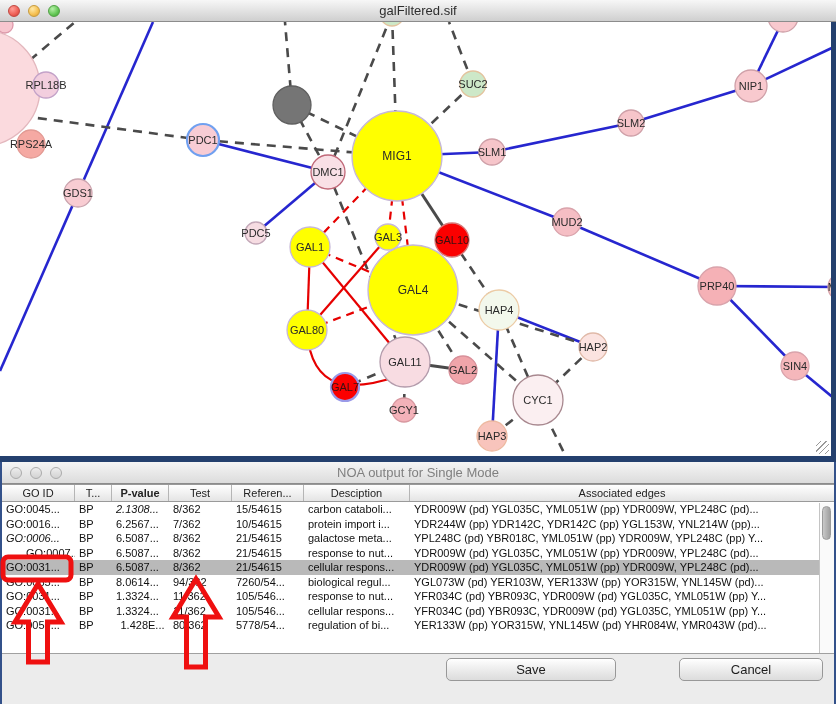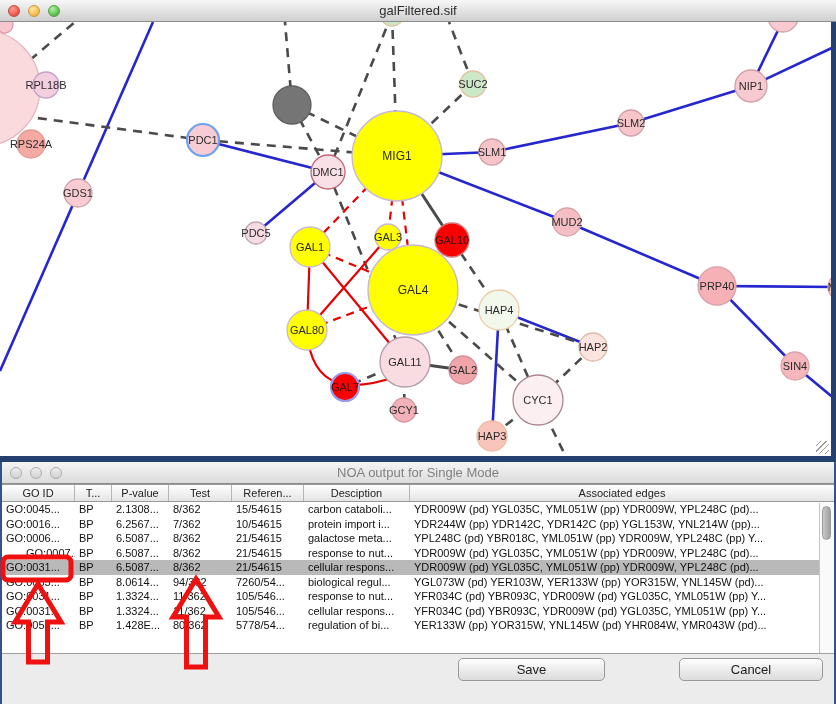--- a/index.html
+++ b/index.html
@@ -51,21 +51,21 @@
     white-space:nowrap;overflow:hidden;flex:none;}
   .tcell:last-child{flex:1;}
   .vscroll{position:absolute;top:18px;right:0;bottom:0;width:15px;background:#fafafa;
     border-left:1px solid #c4c4c4;box-sizing:border-box;}
   .vthumb{position:absolute;top:3px;left:2px;width:9px;height:34px;border-radius:5px;
     background:linear-gradient(90deg,#c9c9c9,#9f9f9f);border:1px solid #9a9a9a;box-sizing:border-box;}
   .btnbar button{position:absolute;height:23px;border-radius:5px;
     background:linear-gradient(#ffffff,#f0f0f0 40%,#dcdcdc);
     border:1px solid #989898;font-family:"Liberation Sans",sans-serif;font-size:13px;color:#1c1c1c;
     box-shadow:0 1px 1px rgba(255,255,255,.8) inset;}
-  .btn-save{left:456px;top:196px;width:147px;}
+  .btn-save{left:444px;top:196px;width:170px;}
   .btn-cancel{left:677px;top:196px;width:144px;}
 
   .overlay{position:absolute;top:0;left:0;pointer-events:none;}
 </style>
 </head>
 <body>
 
 <div class="screen">
 
   <section class="net-win">
@@ -203,47 +203,47 @@
         <i class="light gray"></i>
         <i class="light gray"></i>
       </span>
       <span class="title">NOA output for Single Mode</span>
     </div>
 
     <div class="tablewrap">
       <div class="thead" id="thead">
           <div class="hcell" style="width: 73px;">GO ID</div>
           <div class="hcell" style="width: 37px;">T...</div>
-          <div class="hcell" style="width: 57px;">P-value</div>
+          <div class="hcell" style="width: 57px; font-weight: bold;">P-value</div>
           <div class="hcell" style="width: 63px;">Test</div>
           <div class="hcell" style="width: 72px;">Referen...</div>
           <div class="hcell" style="width: 106px;">Desciption</div>
           <div class="hcell">Associated edges</div>
         </div>
       <div id="tbody">
           <div class="trow">
             <div class="tcell" style="width: 73px;">GO:0045...</div>
             <div class="tcell" style="width: 37px;">BP</div>
-            <div class="tcell" style="width: 57px;">2.1308...</div>
+            <div class="tcell" style="width: 57px; font-style: italic;">2.1308...</div>
             <div class="tcell" style="width: 63px;">8/362</div>
             <div class="tcell" style="width: 72px;">15/54615</div>
             <div class="tcell" style="width: 106px;">carbon cataboli...</div>
             <div class="tcell">YDR009W (pd) YGL035C, YML051W (pp) YDR009W, YPL248C (pd)...</div>
           </div>
           <div class="trow">
             <div class="tcell" style="width: 73px;">GO:0016...</div>
             <div class="tcell" style="width: 37px;">BP</div>
             <div class="tcell" style="width: 57px;">6.2567...</div>
             <div class="tcell" style="width: 63px;">7/362</div>
             <div class="tcell" style="width: 72px;">10/54615</div>
             <div class="tcell" style="width: 106px;">protein import i...</div>
             <div class="tcell">YDR244W (pp) YDR142C, YDR142C (pp) YGL153W, YNL214W (pp)...</div>
           </div>
           <div class="trow">
-            <div class="tcell" style="width: 73px;">GO:0006...</div>
+            <div class="tcell" style="width: 73px; font-style: italic;">GO:0006...</div>
             <div class="tcell" style="width: 37px;">BP</div>
             <div class="tcell" style="width: 57px;">6.5087...</div>
             <div class="tcell" style="width: 63px;">8/362</div>
             <div class="tcell" style="width: 72px;">21/54615</div>
             <div class="tcell" style="width: 106px;">galactose meta...</div>
             <div class="tcell">YPL248C (pd) YBR018C, YML051W (pp) YDR009W, YPL248C (pp) Y...</div>
           </div>
           <div class="trow">
             <div class="tcell" style="width: 73px; padding-left: 24px;">GO:0007...</div>
             <div class="tcell" style="width: 37px;">BP</div>
@@ -285,21 +285,21 @@
             <div class="tcell" style="width: 37px;">BP</div>
             <div class="tcell" style="width: 57px;">1.3324...</div>
             <div class="tcell" style="width: 63px;">11/362</div>
             <div class="tcell" style="width: 72px;">105/546...</div>
             <div class="tcell" style="width: 106px;">cellular respons...</div>
             <div class="tcell">YFR034C (pd) YBR093C, YDR009W (pd) YGL035C, YML051W (pp) Y...</div>
           </div>
           <div class="trow">
             <div class="tcell" style="width: 73px;">GO:0050...</div>
             <div class="tcell" style="width: 37px;">BP</div>
-            <div class="tcell" style="width: 57px;">1.428E...</div>
+            <div class="tcell" style="width: 57px; text-align: center;">1.428E...</div>
             <div class="tcell" style="width: 63px;">80/362</div>
             <div class="tcell" style="width: 72px;">5778/54...</div>
             <div class="tcell" style="width: 106px;">regulation of bi...</div>
             <div class="tcell">YER133W (pp) YOR315W, YNL145W (pd) YHR084W, YMR043W (pd)...</div>
           </div>
         </div>
       <div class="vscroll">
         <div class="vthumb"></div>
       </div>
     </div>

